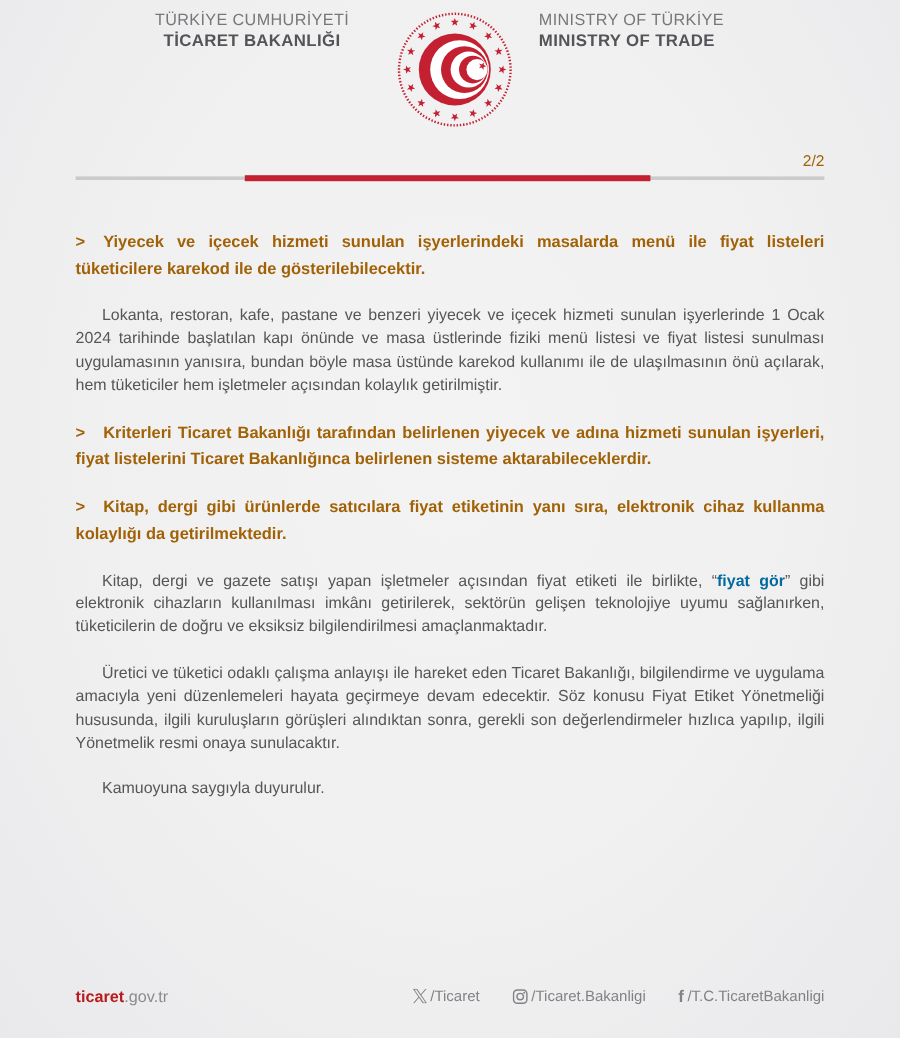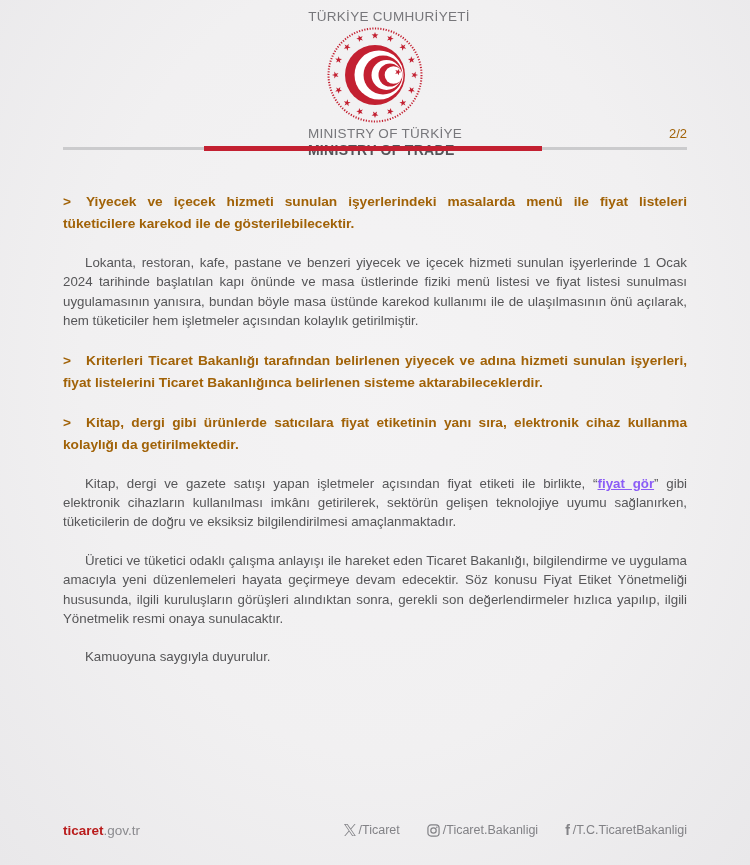--- a/index.html
+++ b/index.html
@@ -13,21 +13,21 @@
     width:750px;height:865px;
     font-family:"Liberation Sans","DejaVu Sans",sans-serif;
     background:radial-gradient(ellipse at 50% 42%, var(--bg-center) 0%, #f1f0f1 55%, var(--bg-edge) 100%);
     display:flex;flex-direction:column;
     overflow:hidden;
     -webkit-font-smoothing:antialiased;
   }
   .page{flex:1;padding:8px 63px 0;display:flex;flex-direction:column;}
 
   
-  .header-row{display:flex;align-items:center;height:100px;flex-direction:column;}
+  .header-row{display:flex;align-items:flex-start;height:100px;}
   .org{flex:1;line-height:17px;letter-spacing:.3px;}
   .org-tr{text-align:center;padding-left:28px;}
   .org-en{text-align:left;padding-left:20px;}
   .org-line1{font-size:13.5px;color:#77777b;}
   .org-line2{font-size:14px;font-weight:700;color:#545458;}
   .logo{width:100px;height:100px;flex:0 0 100px;}
   .logo svg{width:100px;height:100px;display:block;}
 
   .pageinfo{text-align:right;font-size:13px;color:#a16207;height:16px;line-height:16px;margin-top:18px;}
 
@@ -38,21 +38,21 @@
   .content{margin-top:41px;color:#565658;}
   .heading{
     font-size:13.7px;font-weight:700;color:#a16207;
     line-height:22px;text-align:justify;margin:0 0 18px;
   }
   .bullet{margin-right:15px;}
   .para{
     font-size:13.3px;line-height:19.4px;color:#565658;
     text-align:justify;text-indent:22px;margin:0 0 19px;
   }
-  .para b{color:#8b5cf6;text-decoration:underline;}
+  .para b{color:#0369a1;}
   .closing{margin-top:3px;}
 
   
   .footer{
     display:flex;justify-content:space-between;align-items:center;
     padding:0 63px 24px;height:46px;
   }
   .site{font-size:13.5px;color:#8b8b8f;}
   .site-bold{font-weight:700;color:#b91c1c;}
   .socials{display:flex;align-items:center;gap:27px;}
@@ -62,20 +62,21 @@
 </style>
 </head>
 <body>
 
 <div class="page">
 
   <header>
     <div class="header-row">
       <div class="org org-tr">
         <div class="org-line1">TÜRKİYE CUMHURİYETİ</div>
+        <div class="org-line2">TİCARET BAKANLIĞI</div>
       </div>
 
       <div class="logo">
         <svg viewBox="-50 -50 100 100" xmlns="http://www.w3.org/2000/svg" aria-hidden="true">
           <defs>
             <path id="st" d="M0,-3.6 L0.85,-1.17 L3.42,-1.11 L1.37,0.44 L2.12,2.91 L0,1.44 L-2.12,2.91 L-1.37,0.44 L-3.42,-1.11 L-0.85,-1.17 Z"></path>
           </defs>
           <circle r="46.5" fill="none" stroke="#c32031" stroke-width="2" stroke-dasharray="1.2 1.5"></circle>
           <g fill="#c32031">
             <use href="#st" transform="rotate(0) translate(0,-39.5)"></use>

